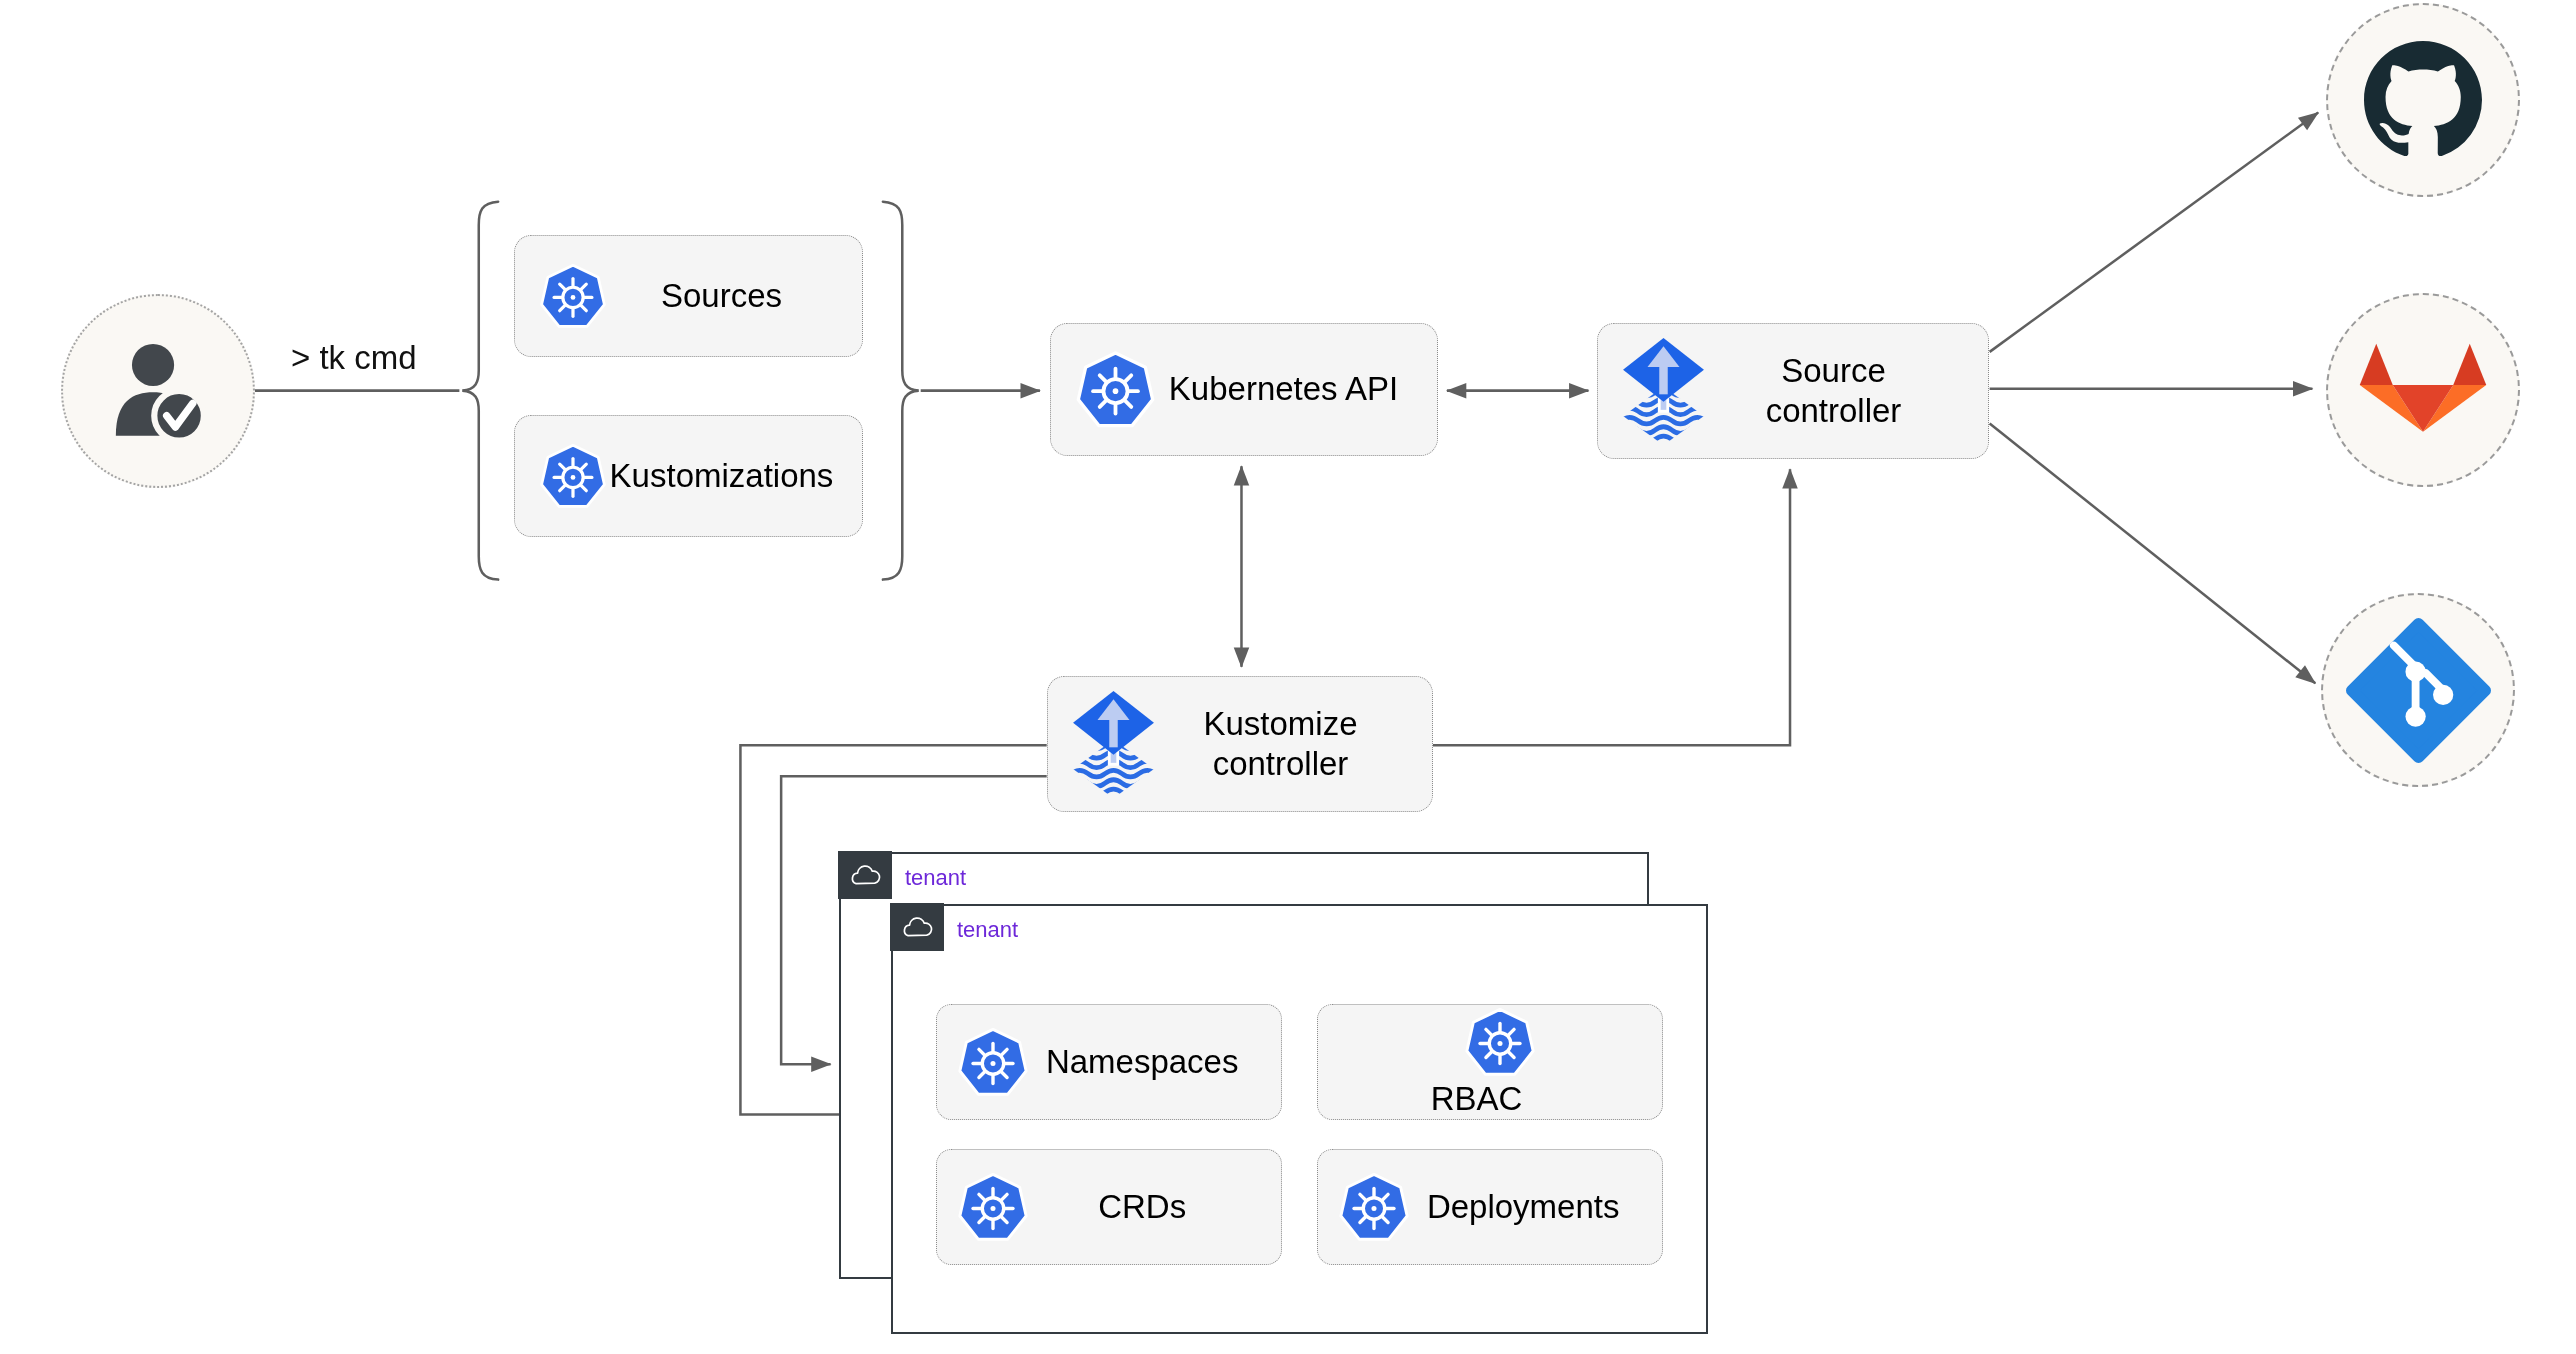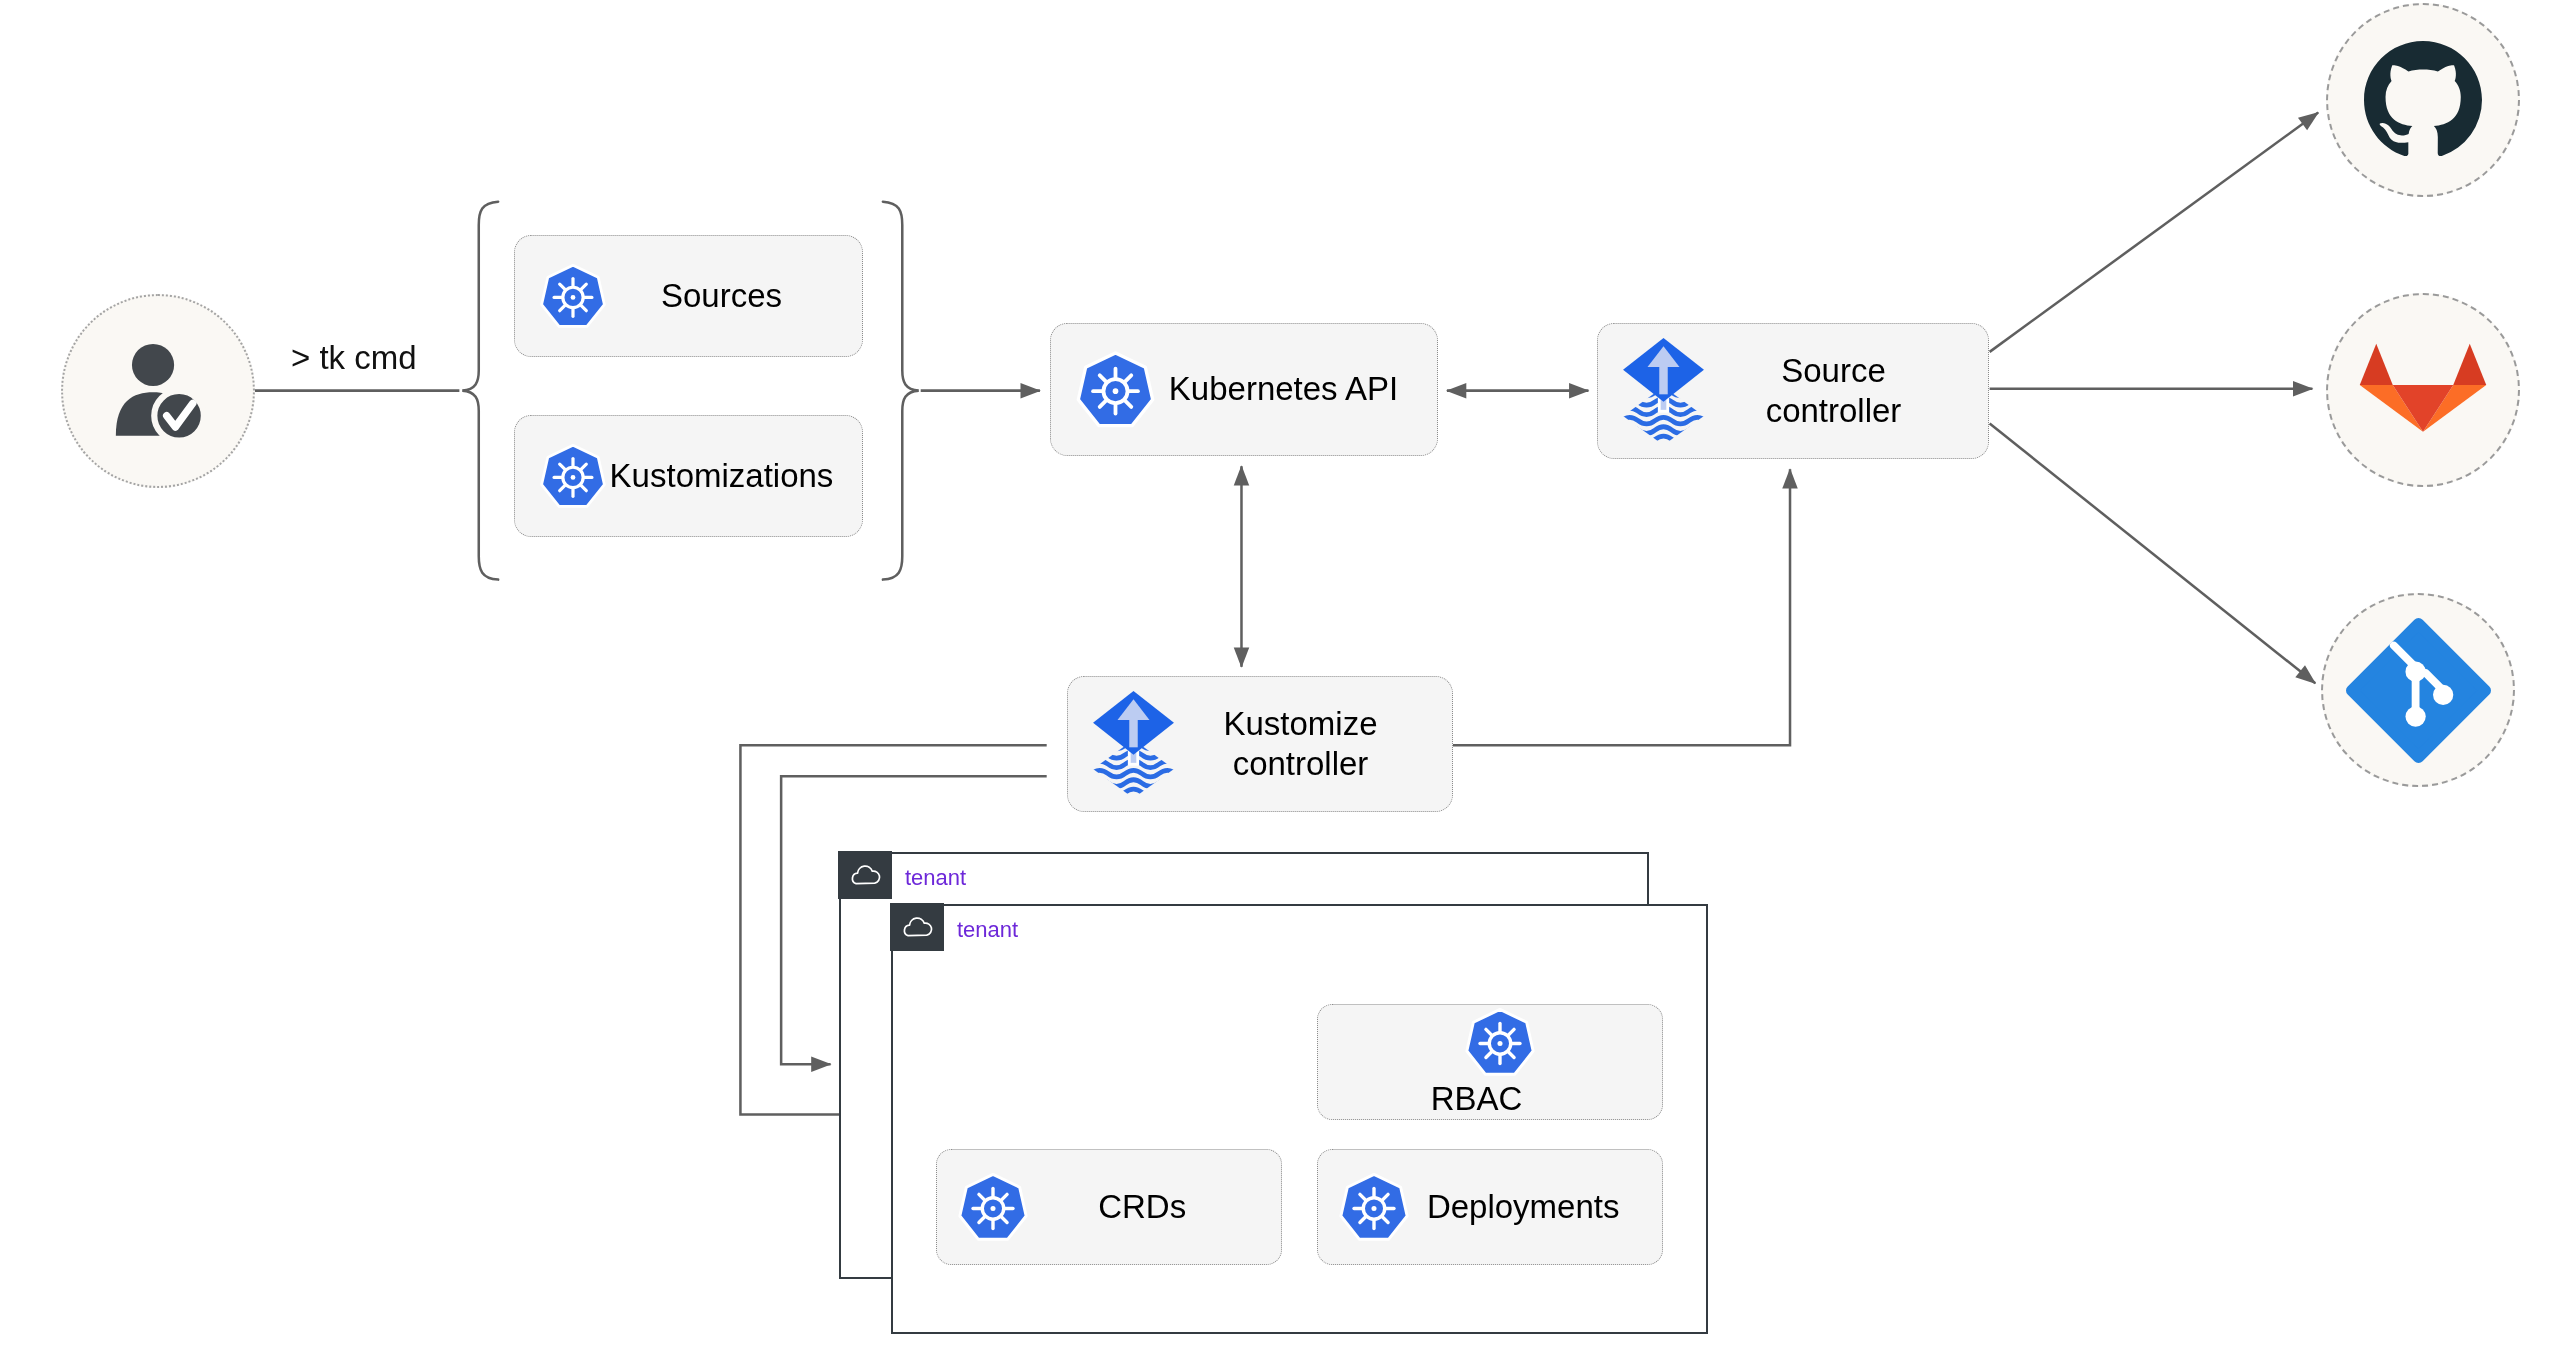--- a/index.html
+++ b/index.html
@@ -198,21 +198,21 @@
       <svg width="85" height="111" viewBox="0 0 88 115">
           <use href="#sym-flux"></use>
         </svg>
     </span>
     <span class="nlabel">
       <span>Source</span><br>
       <span>controller</span>
     </span>
   </div>
 
-  <div class="node" style="left:1047px;top:676px;width:386px;height:136px;margin-left:20px;">
+  <div class="node" style="left:1047px;top:676px;width:386px;height:136px;">
     <span class="nicon">
       <svg width="85" height="111" viewBox="0 0 88 115">
           <use href="#sym-flux"></use>
         </svg>
     </span>
     <span class="nlabel">
       <span>Kustomize</span><br>
       <span>controller</span>
     </span>
   </div>
@@ -243,20 +243,28 @@
   </div>
 
   <div class="tenant" style="left:891px;top:904px;width:817px;height:430px;">
     <div class="tab">
       <svg width="35" height="26" viewBox="0 0 36 27">
           <use href="#sym-cloud"></use>
         </svg>
     </div>
     <div class="tname">tenant</div>
 
+    <div class="node" style="left:43px;top:98px;width:346px;height:116px;border-radius:15.5px;">
+      <span class="nicon" style="margin-left:19.4px;">
+        <svg width="74" height="74" viewBox="0 0 76 76">
+            <use href="#sym-k8s"></use>
+          </svg>
+      </span>
+      <span class="nlabel">Namespaces</span>
+    </div>
     <div class="node" style="left:424px;top:98px;width:346px;height:116px;border-radius:15.5px;flex-direction:column;">
       <span class="nicon" style="margin-left:19.4px;">
         <svg width="74" height="74" viewBox="0 0 76 76">
             <use href="#sym-k8s"></use>
           </svg>
       </span>
       <span class="nlabel">RBAC</span>
     </div>
     <div class="node" style="left:43px;top:243px;width:346px;height:116px;border-radius:15.5px;">
       <span class="nicon" style="margin-left:19.4px;">

